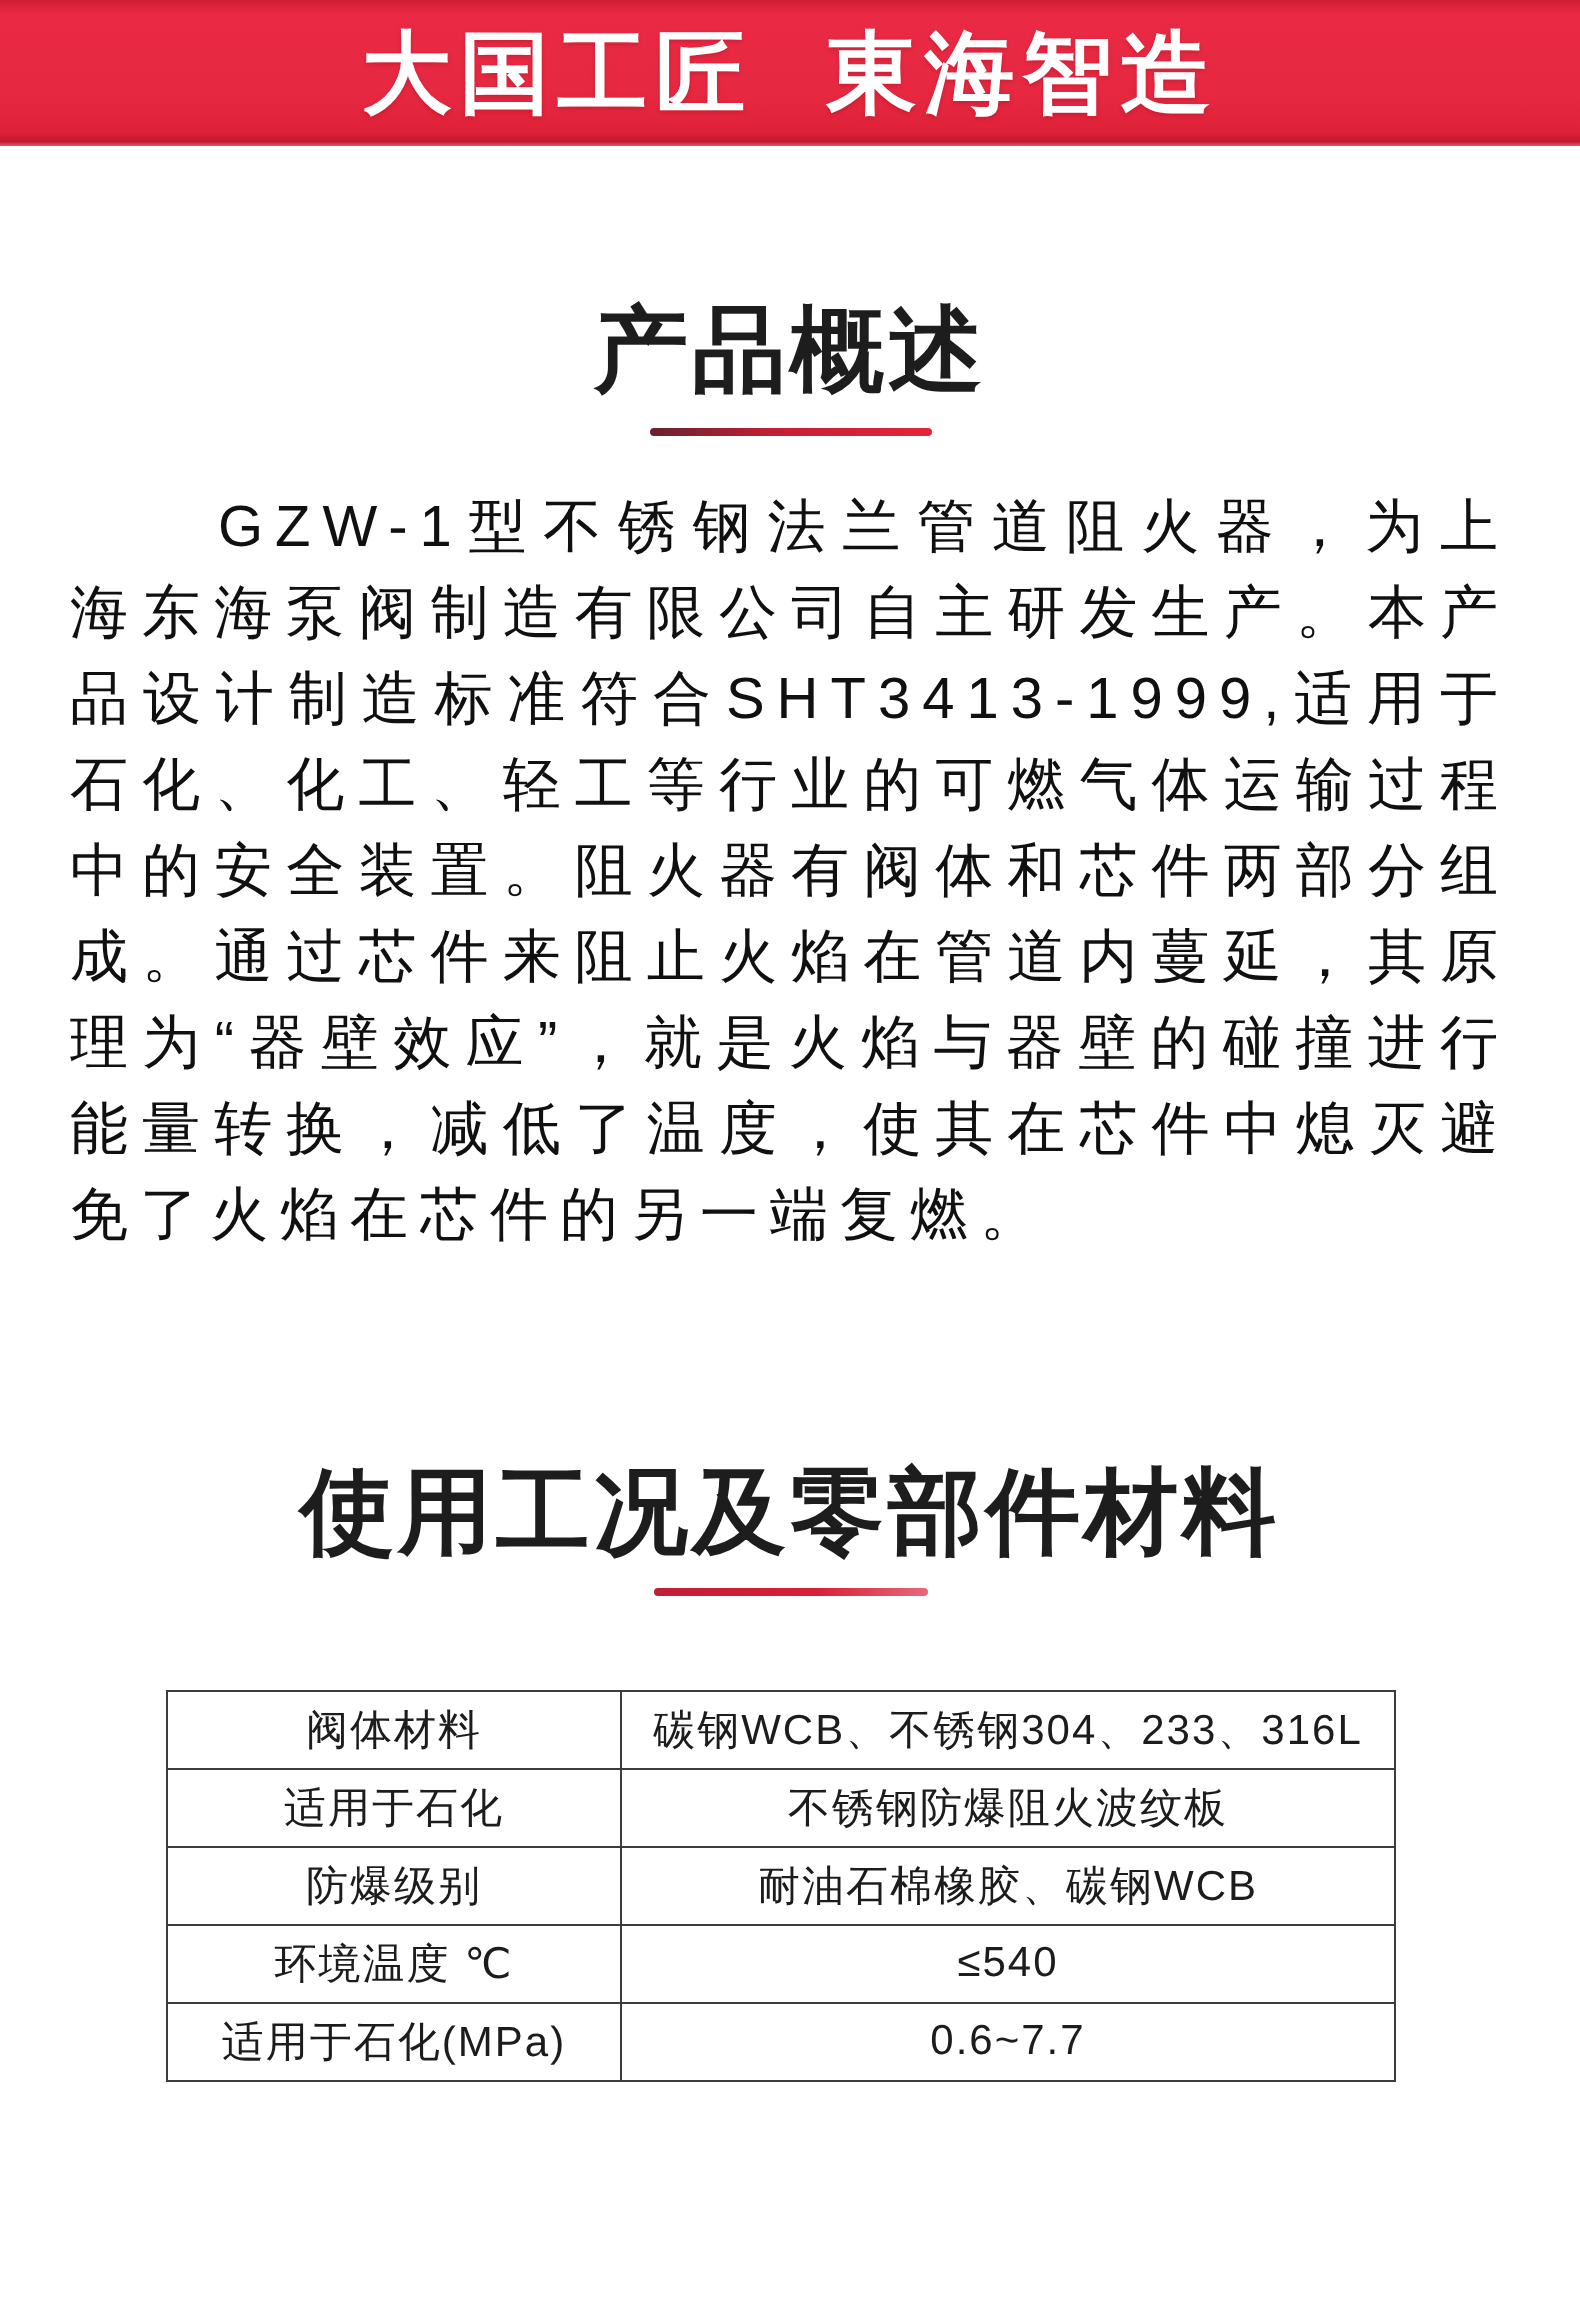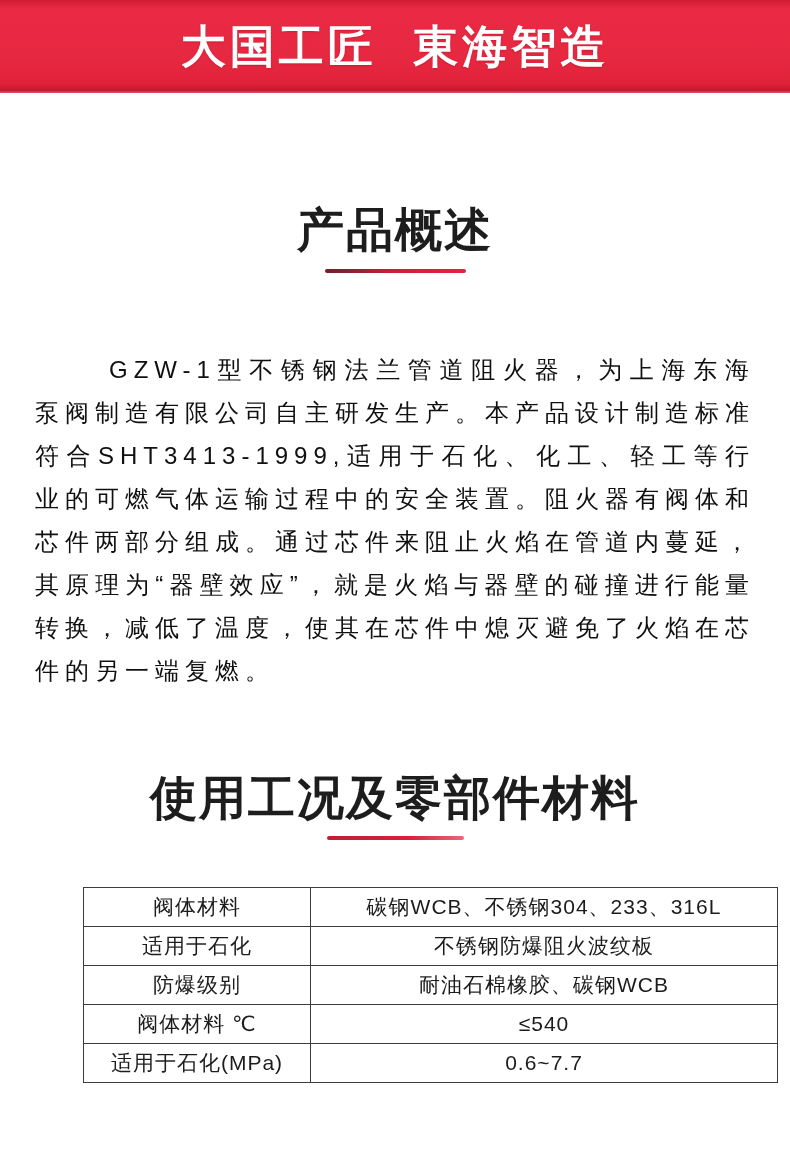--- a/index.html
+++ b/index.html
@@ -13,21 +13,21 @@
     position: relative;
     width: 790px;
     height: 1158px;
     margin: 0 auto;
     background: #ffffff;
     overflow: hidden;
   }
 
   
   .banner {
-    height: 93px;
+    height: 73px;
     background: linear-gradient(180deg,
       #d01d34 0%, #ea2a44 10%,
       #e72841 62%, #e02239 90%,
       #c2182e 97%, #e55a6c 100%);
     display: flex;
     align-items: center;
     justify-content: center;
   }
   .banner-title {
     color: #ffffff;
@@ -40,53 +40,53 @@
 
   
   .section-title {
     text-align: center;
     font-size: 47px;
     font-weight: bold;
     color: #1d1d1d;
     letter-spacing: 2px;
     line-height: 1.1;
   }
-  .title-overview { margin-top: 111px; }
-  .title-materials { margin-top: 80px; }
+  .title-overview { margin-top: 76px; }
+  .title-materials { margin-top: 100px; }
 
   .title-underline {
     height: 4px;
     margin: 13px auto 0;
     border-radius: 2px;
   }
   .underline-overview {
     width: 141px;
     background: linear-gradient(90deg, #69212f 0%, #c51f37 45%, #e4243c 100%);
   }
   .underline-materials {
     width: 137px;
     background: linear-gradient(90deg, #c01e37 0%, #d92038 60%, #e8697b 100%);
   }
 
   
   .description {
-    margin: 75px 35px 0 35px;
+    margin: 25px 35px 0 35px;
     width: 720px;
-    font-size: 24px;
+    font-size: 29px;
     line-height: 43px;
     letter-spacing: 6px;
     color: #101010;
     text-align: justify;
     text-indent: 74px;
   }
 
   
   .materials-table {
     margin: 47px 0 0 83px;
-    width: 695px;
+    width: 615px;
     border-collapse: collapse;
     table-layout: fixed;
   }
   .materials-table td {
     border: 1px solid #3c3c3c;
     height: 39px;
     font-size: 21px;
     color: #1c1c1c;
     text-align: center;
     vertical-align: middle;
@@ -122,21 +122,21 @@
         </tr>
         <tr>
           <td class="cell-label">适用于石化</td>
           <td class="cell-value">不锈钢防爆阻火波纹板</td>
         </tr>
         <tr>
           <td class="cell-label">防爆级别</td>
           <td class="cell-value">耐油石棉橡胶、碳钢WCB</td>
         </tr>
         <tr>
-          <td class="cell-label">阀体材料 ℃</td>
+          <td class="cell-label">环境温度 ℃</td>
           <td class="cell-value">≤540</td>
         </tr>
         <tr>
           <td class="cell-label">适用于石化(MPa)</td>
           <td class="cell-value">0.6~7.7</td>
         </tr>
       </tbody>
     </table>
   </section>
 

